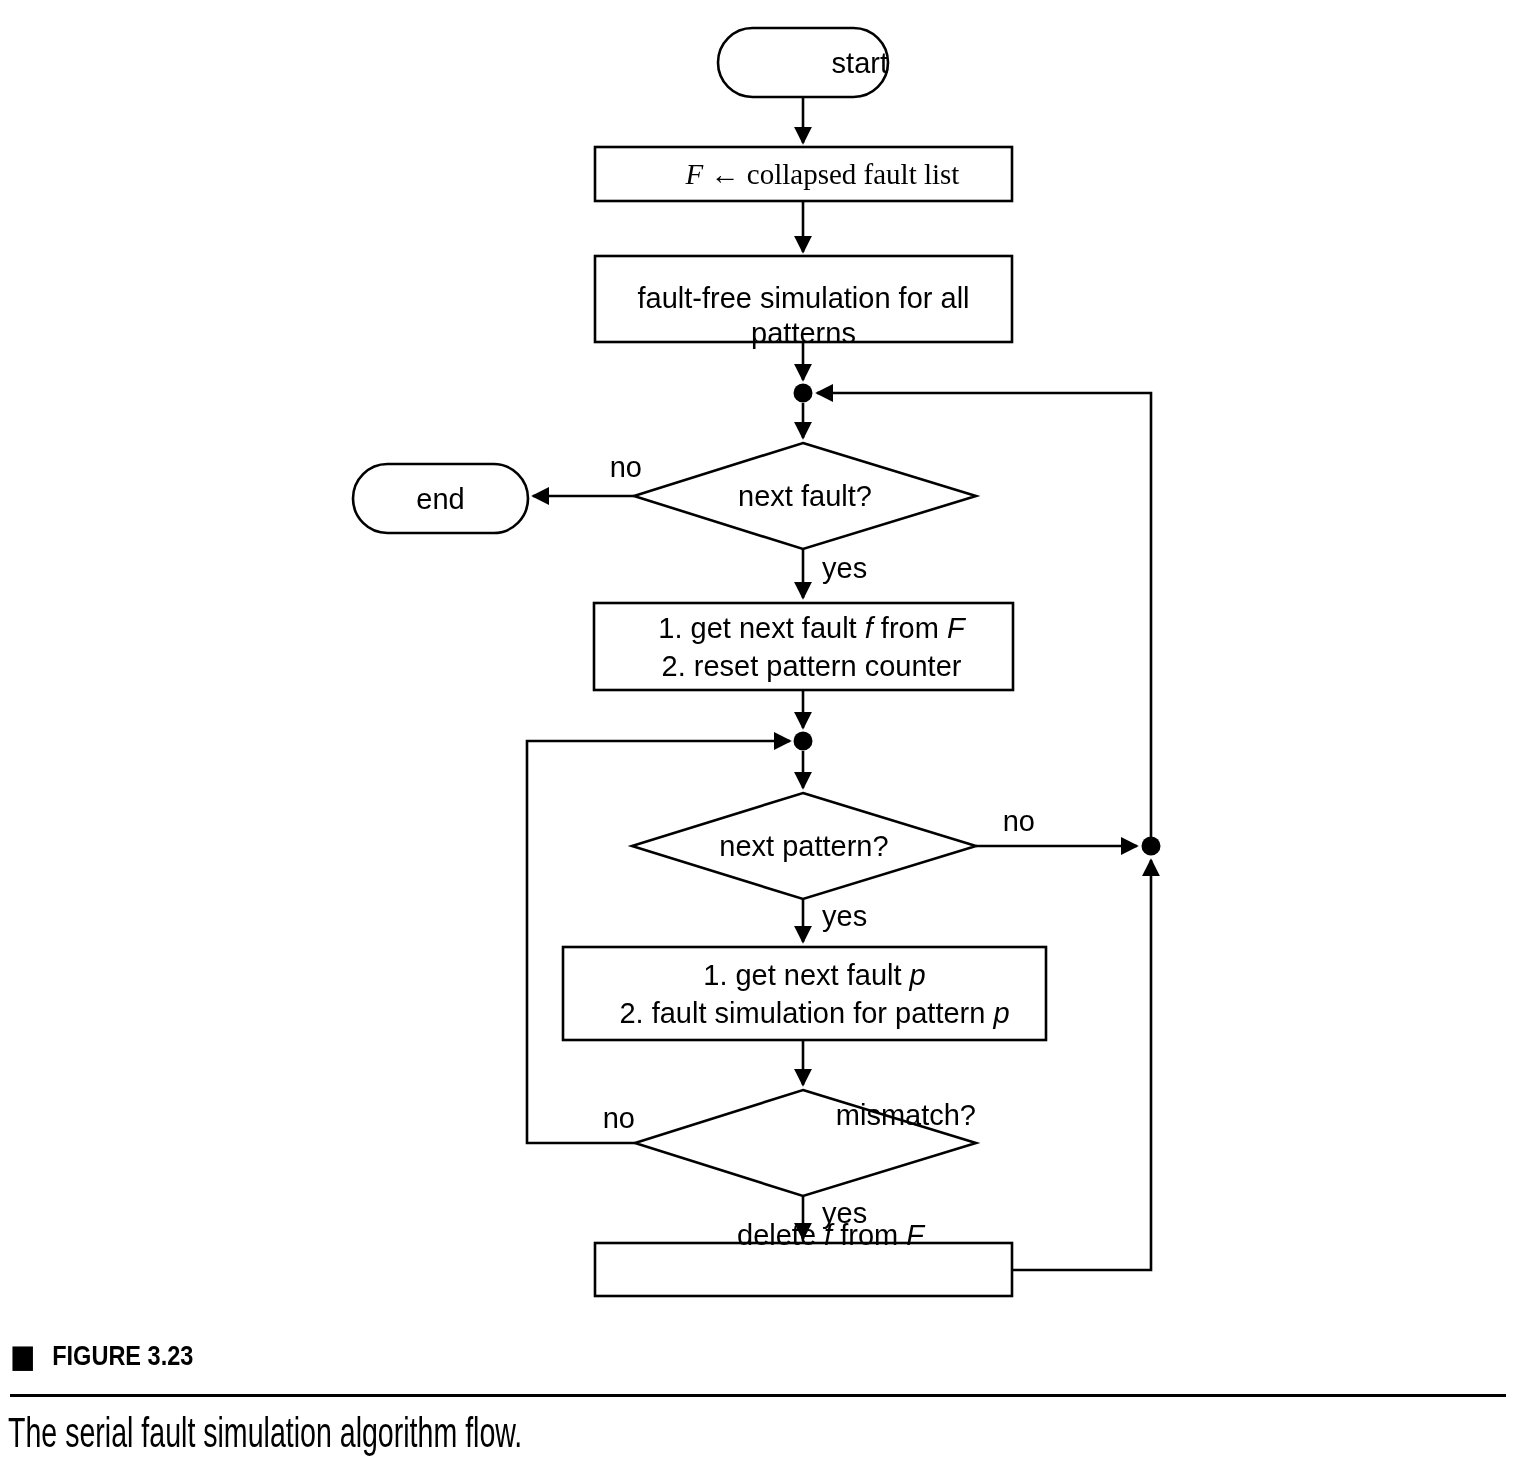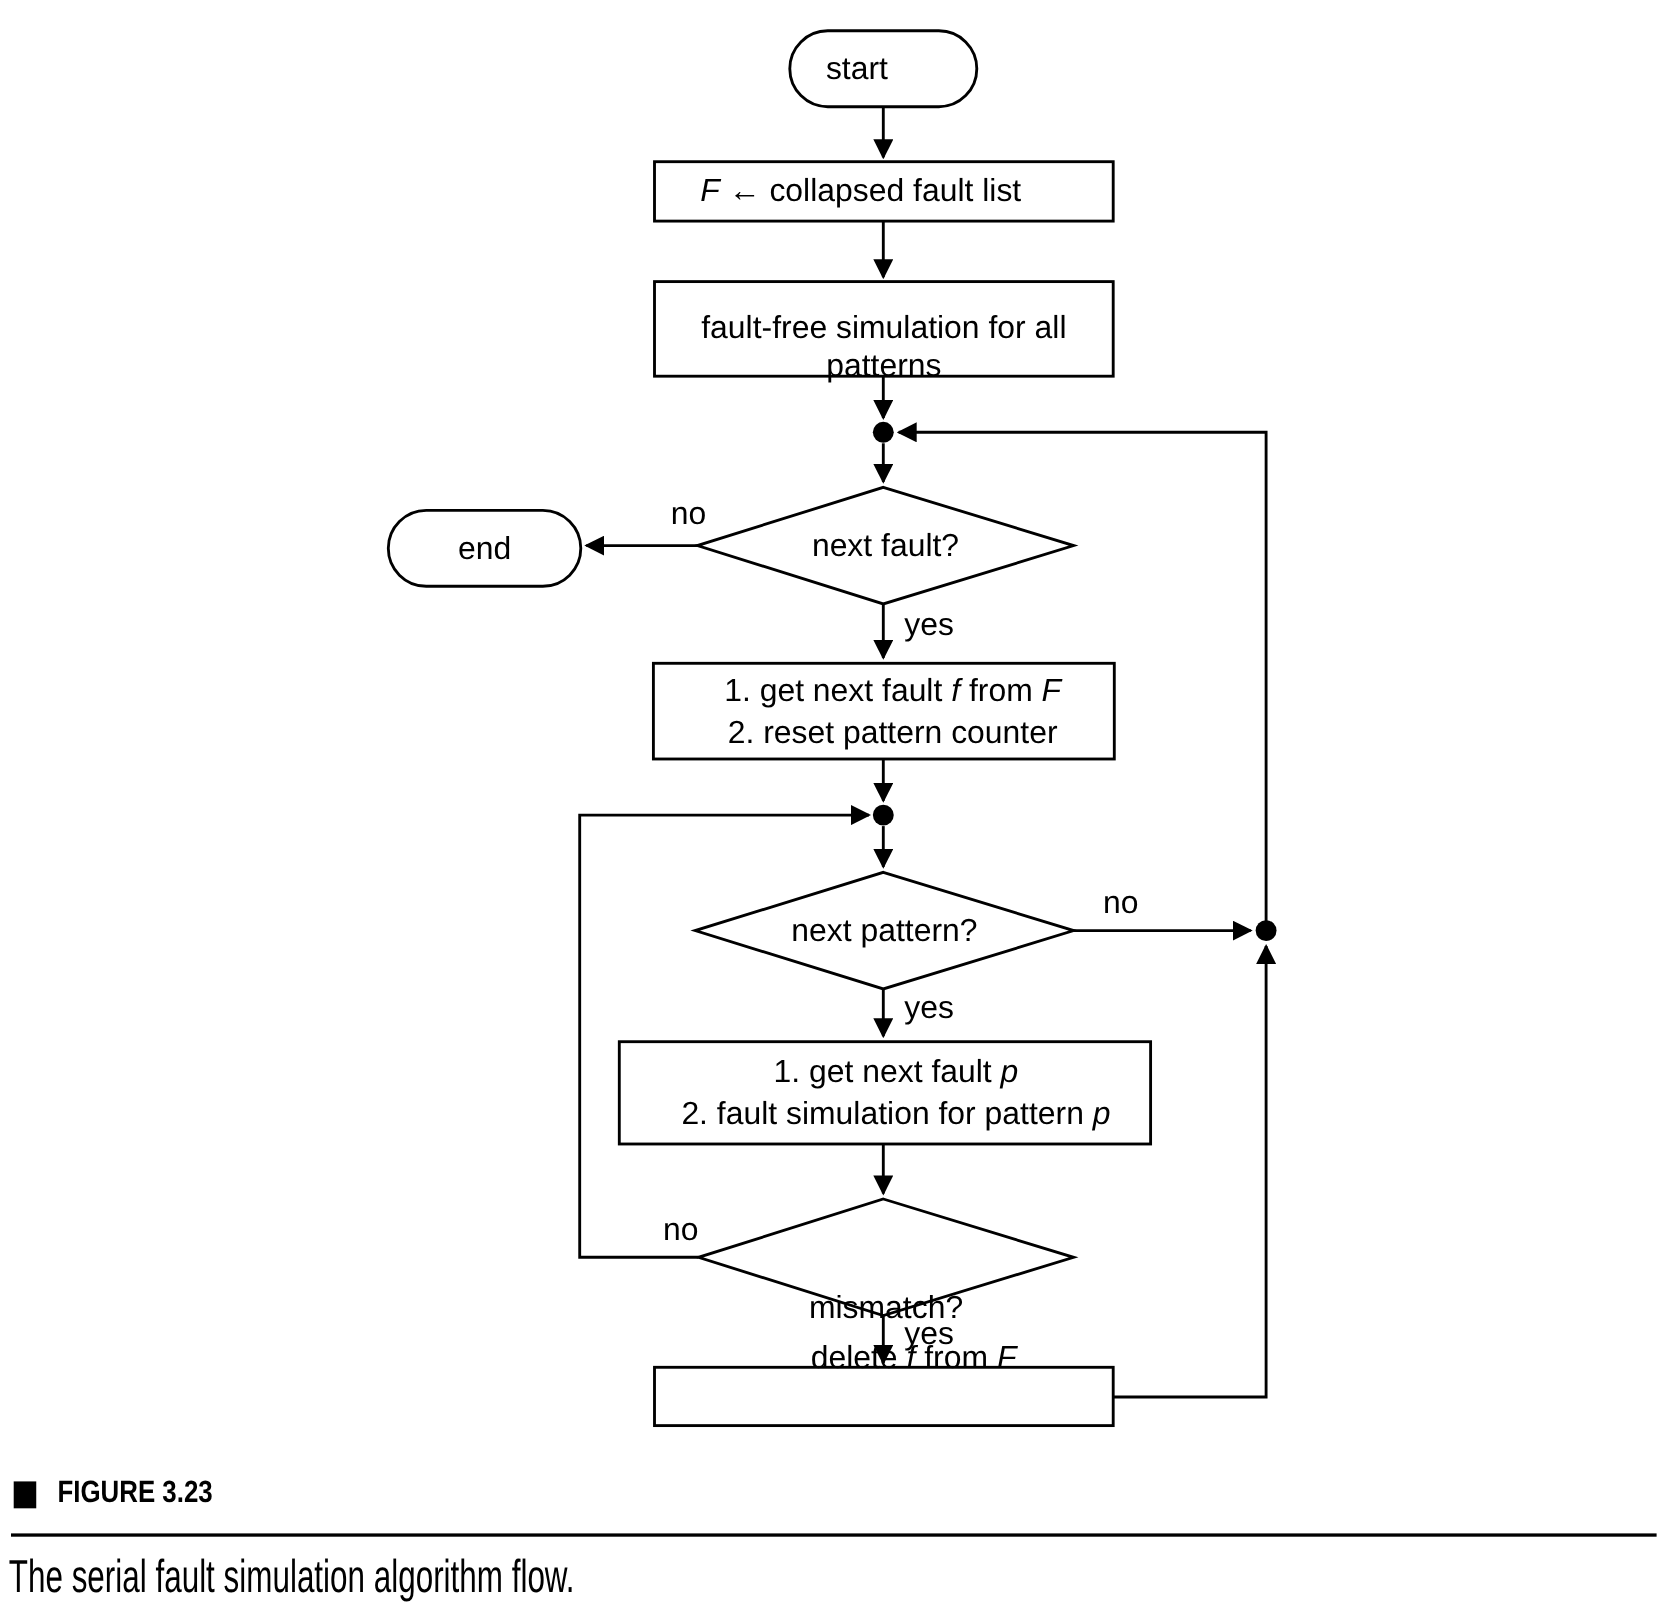--- a/index.html
+++ b/index.html
@@ -126,25 +126,25 @@
       <rect x="595" y="1243" width="417" height="53"></rect>
     </g>
 
     <g fill="#000000" stroke="none">
       <circle cx="803" cy="393" r="9.5"></circle>
       <circle cx="803" cy="741" r="9.5"></circle>
       <circle cx="1151" cy="846" r="9.5"></circle>
     </g>
   </svg>
 
-  <div class="t" style="left:694px; top:28px; width:170px; height:70px;">
+  <div class="t" style="left:718px; top:28px; width:170px; height:70px;justify-content:flex-end;">
     <span class="lnc">start</span>
   </div>
 
-  <div class="t" style="left:574px; top:147px; width:417px; height:54px;">
+  <div class="t" style="left:614px; top:147px; width:417px; height:54px;font-family:Liberation Serif, serif;">
     <span class="lnc"><i>F</i><span> ← </span><span>collapsed fault list</span></span>
   </div>
 
   <div class="t" style="left:595px; top:253px; width:417px; height:86px; flex-direction:column;margin-top:20px;">
     <span class="ln" style="line-height:35px;">fault-free simulation for all</span>
     <span class="ln" style="line-height:35px;">patterns</span>
   </div>
 
   <div class="t" style="left:634px; top:443px; width:342px; height:106px;">
     <span class="lnc">next fault?</span>
@@ -161,21 +161,21 @@
 
   <div class="t" style="left:632px; top:793px; width:344px; height:106px;">
     <span class="lnc">next pattern?</span>
   </div>
 
   <div class="t col" style="left:563px; top:947px; width:463px; height:93px; padding-left:20px;">
     <span class="ln"><span>1. get next fault </span><i>p</i></span>
     <span class="ln"><span>2. fault simulation for pattern </span><i>p</i></span>
   </div>
 
-  <div class="t" style="left:635px; top:1136px; width:341px; height:106px;">
+  <div class="t" style="left:635px; top:1062px; width:341px; height:106px;justify-content:flex-end;">
     <span class="lnc">mismatch?</span>
   </div>
 
   <div class="t" style="left:595px; top:1208px; width:471px; height:53px;align-items:center;">
     <span class="lnc"><span>delete </span><i>f</i><span> from </span><i>F</i></span>
   </div>
 
   <span class="lbl" style="left:578px; top:451px; width:64px;">no</span>
   <span class="lbl" style="left:822px; top:552px; text-align:left;">yes</span>
   <span class="lbl" style="left:971px; top:805px; width:64px;">no</span>

